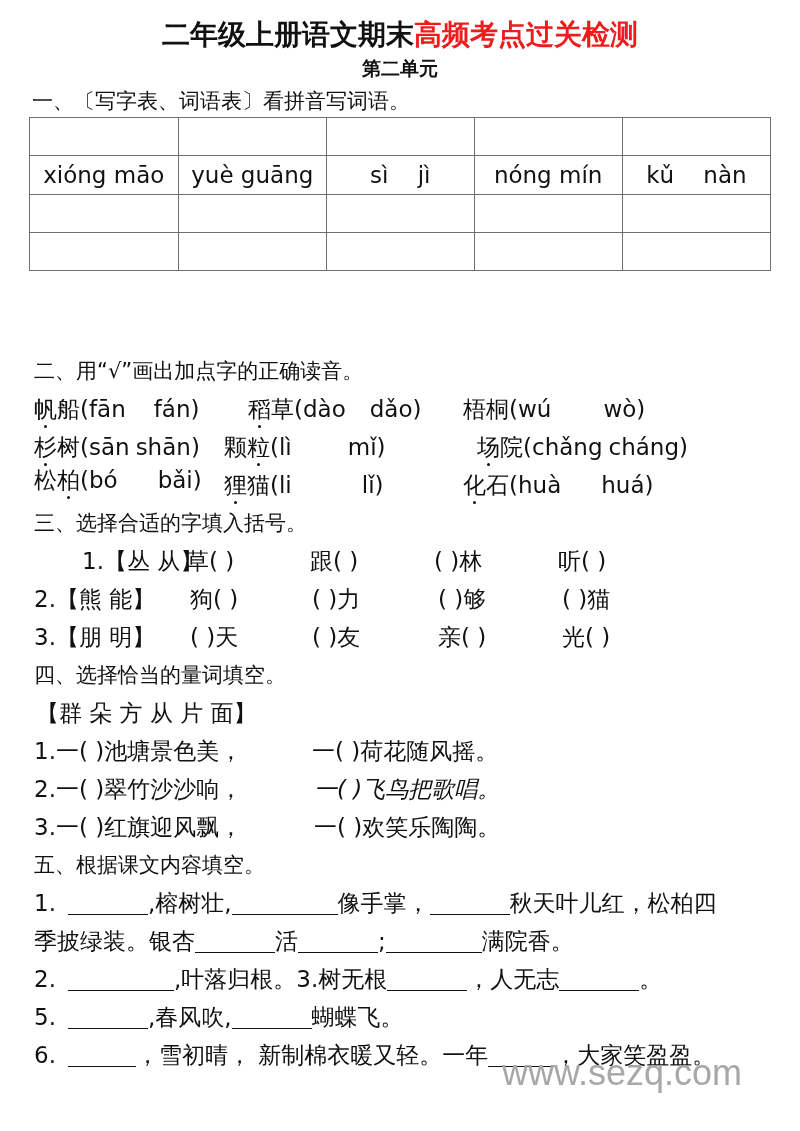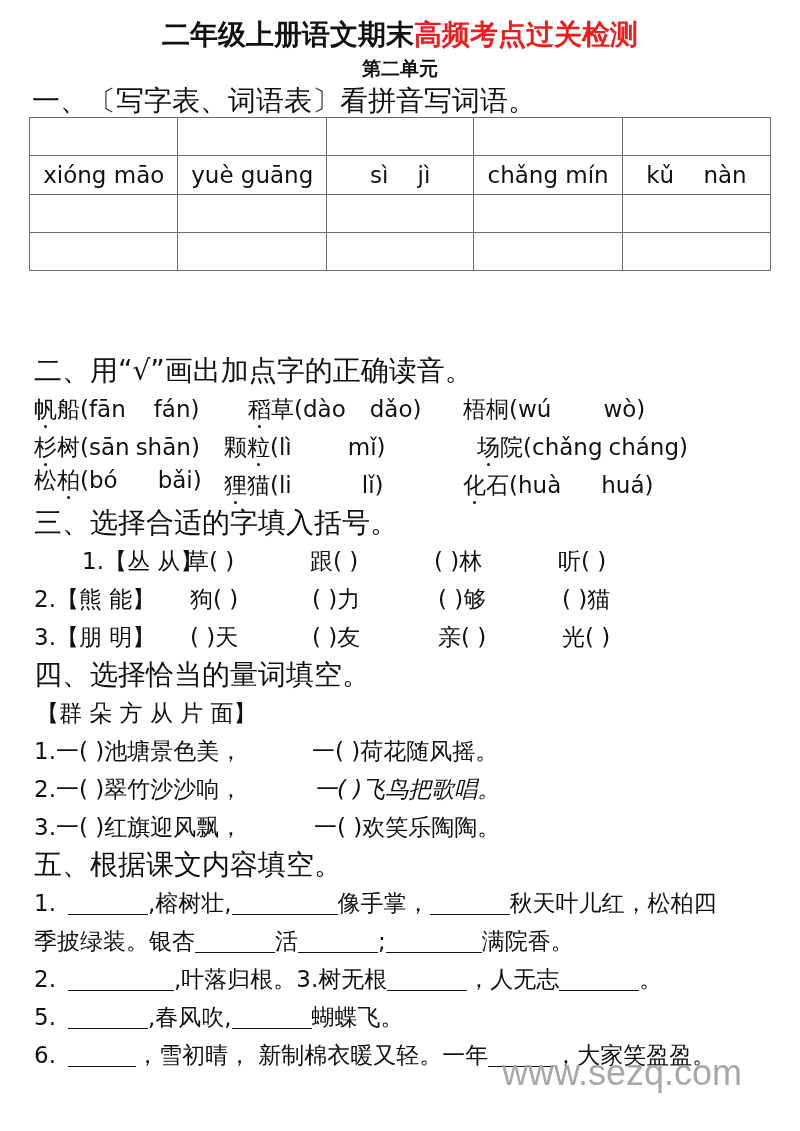--- a/index.html
+++ b/index.html
@@ -11,21 +11,21 @@
   .abs { position: absolute; white-space: nowrap; }
   .title {
     top: 16px; left: 0; width: 800px; text-align: center;
     font-size: 28px; font-weight: bold; letter-spacing: 0px;
   }
   .title .red { color: #ee1c1c; }
   .subtitle {
     top: 56px; left: 0; width: 800px; text-align: center;
     font-size: 19px; font-weight: bold;
   }
-  .sec-head { font-size: 28px; line-height: 30px; }
+  .sec-head { font-size: 21px; line-height: 30px; }
   .line { font-size: 23px; line-height: 30px; }
   table.py {
     position: absolute; left: 29px; top: 117px;
     border-collapse: collapse; width: 742px;
   }
   table.py td {
     border: 1.5px solid #6e6e6e; width: 148px; height: 38px;
     text-align: center; font-size: 23px; padding: 0;
     white-space: pre;
   }
@@ -55,21 +55,21 @@
     <td></td>
         <td></td>
         <td></td>
         <td></td>
         <td></td>
   </tr>
   <tr>
     <td>xióng māo</td>
     <td>yuè guāng</td>
     <td>sì    jì</td>
-    <td>chǎng mín</td>
+    <td>nóng mín</td>
     <td>kǔ    nàn</td>
   </tr>
   <tr class="blank">
     <td></td>
         <td></td>
         <td></td>
         <td></td>
         <td></td>
   </tr>
   <tr class="blank">

